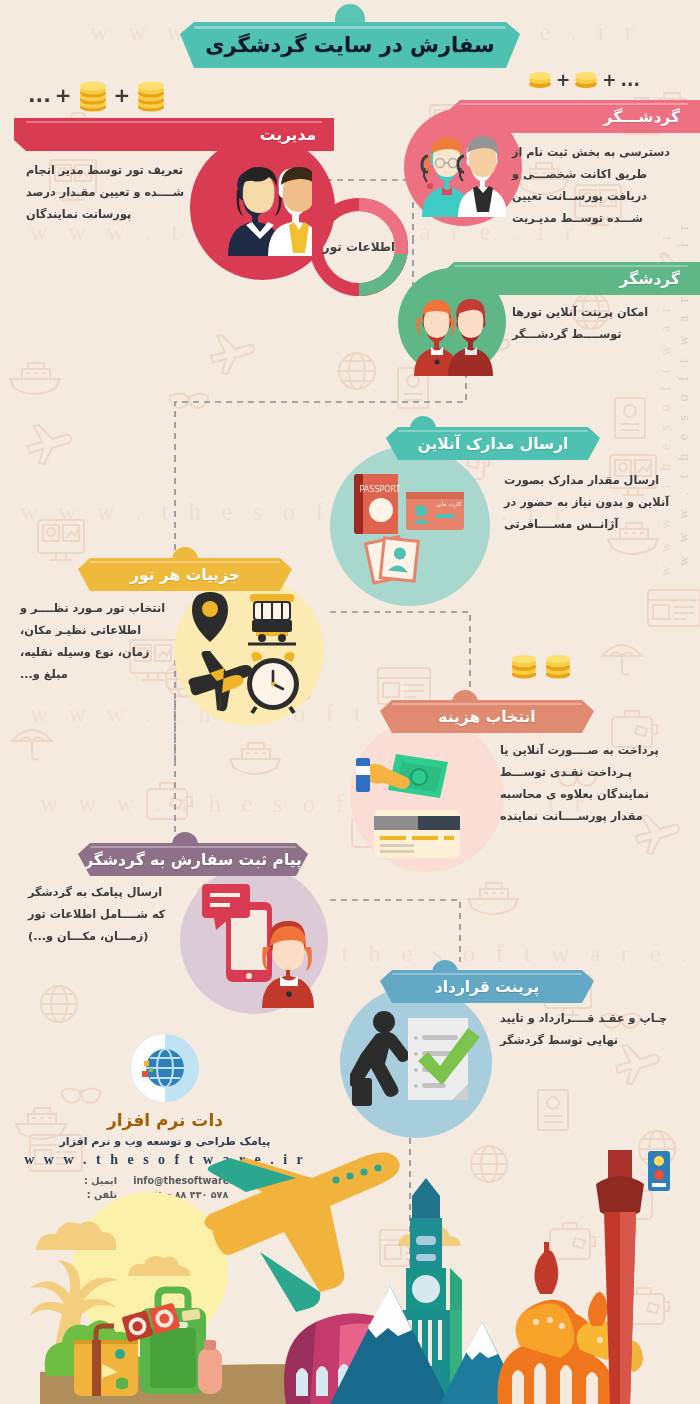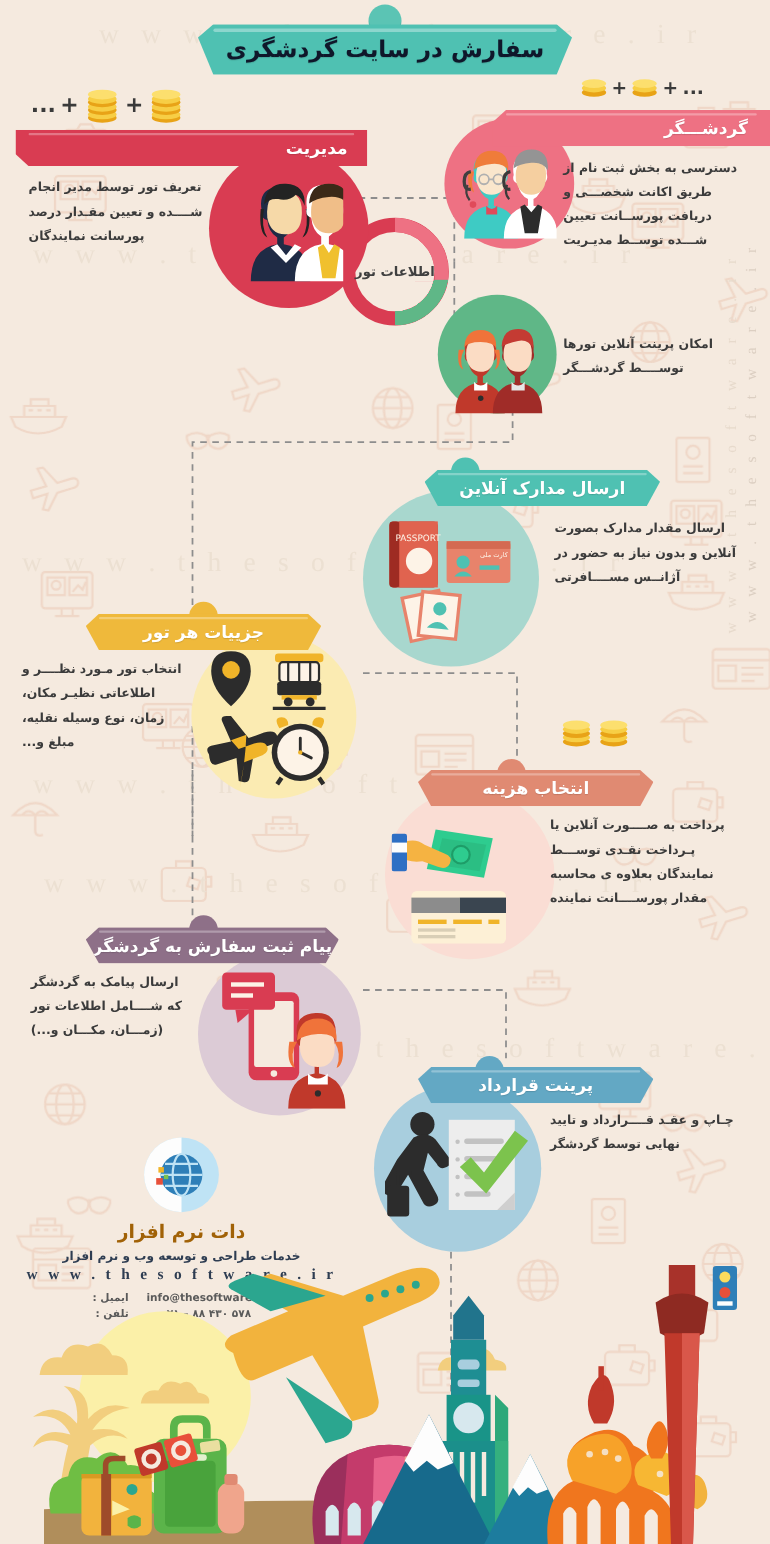--- a/index.html
+++ b/index.html
@@ -334,20 +334,24 @@
       <path d="M2 85 q0 -26 22 -30 l0 -6 q-8 -4 -9 -14 q-6 -2 -4 -8 q-3 -18 14 -19 q17 -1 16 18 q2 7 -4 9 q-1 10 -8 14 l0 6 q22 4 22 30 z" fill="#FFFFFF"></path>
       <path d="M13 32 q-2 -20 14 -20 q16 0 13 21 q-2 12 -13 12 q-11 0 -14 -13 z" fill="#F5CFA0"></path>
       <path d="M11 21 q1 -17 16 -17 q16 0 15 19 q-4 -8 -15 -7 q-11 1 -16 5 z" fill="#949494"></path>
       <path d="M8 24 q-6 1 -6 9 q0 8 6 7" fill="none" stroke="#3A3A3A" stroke-width="3"></path>
       <path d="M5 36 q-3 8 2 13" fill="none" stroke="#3A3A3A" stroke-width="2"></path>
       <path d="M21 54 l6 7 l6 -7 l4 2 l-4 24 l-12 0 l-4 -24 z" fill="#2C2C2C"></path>
     </g>
   </svg>
 
   <div class="circ" style="left:398px;top:268px;width:108px;height:108px;background:#5FB787;"></div>
+  <div class="banner" style="left:442px;top:262px;width:258px;background:#5FB787;
+              clip-path:polygon(12px 0,258px 0,258px 33px,0 33px,0 11px);">
+    <span class="lbl" style="position:absolute;right:20px;">گردشگر</span>
+  </div>
   <div class="para r" style="left:512px;top:302px;width:168px;">امکان پرینت آنلاین تورها توســــط گردشـــگر</div>
   <svg style="position:absolute;left:412px;top:296px;" width="82" height="80" viewBox="0 0 82 80">
     <g>
       <path d="M2 80 q0 -24 20 -28 l0 -6 q-7 -4 -8 -13 q-5 -2 -3 -8 q-3 -17 13 -18 q16 -1 15 17 q2 7 -4 9 q-1 9 -8 13 l0 6 q20 4 20 28 z" fill="#C0392B"></path>
       <path d="M12 30 q-2 -19 13 -19 q15 0 12 20 q-2 11 -12 11 q-10 0 -13 -12 z" fill="#FBDCC4"></path>
       <path d="M10 20 q1 -16 15 -16 q15 0 14 17 q-2 -6 -14 -6 q-12 0 -15 5 z" fill="#F0733A"></path>
       <path d="M10 22 q-5 9 -1 18 q-6 -3 -4 -18 z" fill="#F0733A"></path>
       <path d="M37 22 q5 9 1 18 q6 -3 4 -18 z" fill="#F0733A"></path>
       <path d="M19 51 q6 7 12 0 l0 8 l-12 0 z" fill="#FFFFFF"></path>
       <circle cx="25" cy="66" r="2.5" fill="#2C2C2C"></circle>
@@ -524,21 +528,21 @@
       <circle cx="38" cy="38" r="34" fill="#BFE3F5"></circle>
       <path d="M38 4 a34 34 0 0 0 0 68 z" fill="#FDFDFD"></path>
       <circle cx="38" cy="38" r="19" fill="#2E7FB8"></circle>
       <ellipse cx="38" cy="38" rx="8" ry="19" fill="none" stroke="#BFE3F5" stroke-width="2"></ellipse>
       <path d="M19 38 h38 M23 28 h30 M23 48 h30" stroke="#BFE3F5" stroke-width="2" fill="none"></path>
       <rect x="17" y="31" width="5" height="5" fill="#F0B429"></rect>
       <rect x="15" y="41" width="6" height="6" fill="#E8503A"></rect>
       <rect x="22" y="38" width="4" height="4" fill="#7CC34D"></rect>
     </svg>
     <div class="f-name">دات نرم افزار</div>
-    <div class="f-tag">خدمات طراحی و توسعه وب و نرم افزار</div>
+    <div class="f-tag">پیامک طراحی و توسعه وب و نرم افزار</div>
     <div class="f-url">w w w . t h e s o f t w a r e . i r</div>
     <div class="f-rows">
       <div class="f-row">
         <span class="v">info@thesoftware.ir</span>
         <span class="k">ایمیل  :</span>
       </div>
       <div class="f-row">
         <span class="v">۰۲۱ – ۸۸ ۴۳۰ ۵۷۸</span>
         <span class="k">تلفن  :</span>
       </div>

